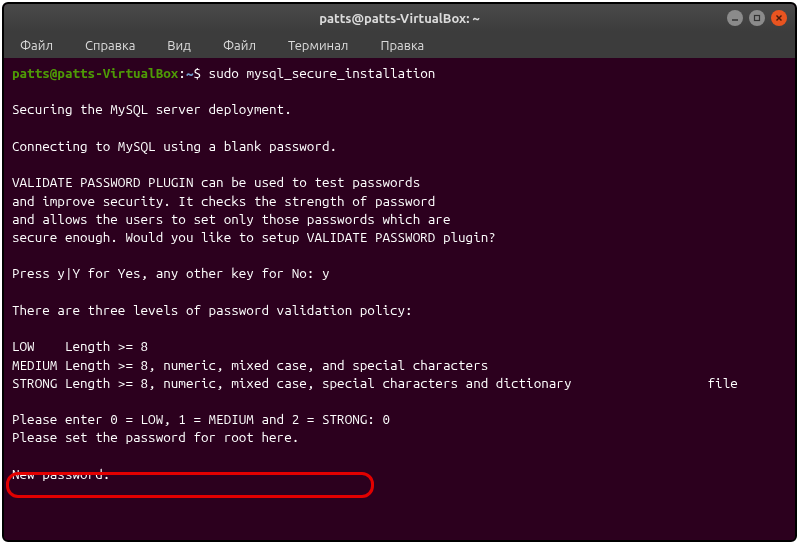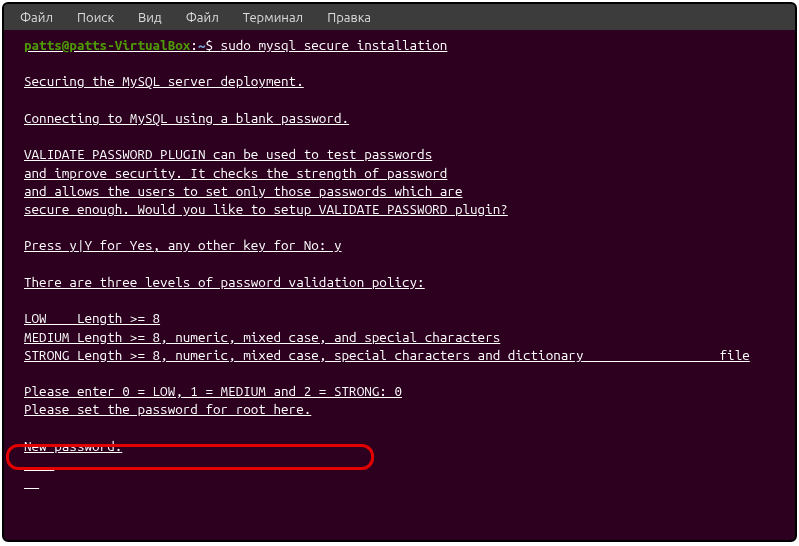--- a/index.html
+++ b/index.html
@@ -57,62 +57,82 @@
     }
     .btn-min { background: #8b8b8b; }
     .btn-max { background: #8b8b8b; }
     .btn-close { background: #e95420; }
     .menubar {
       background: #3c3c3c;
       height: 26px;
       display: flex;
       align-items: center;
       padding: 0 8px;
-      gap: 8px;
+      gap: 16px;
     }
     .menu-item {
       color: #dcdcdc;
       font-family: "Ubuntu", sans-serif;
       font-size: 13px;
       padding: 3px 8px;
       cursor: pointer;
     }
     .terminal-body {
       background: #2c001e;
-      padding: 6px 20px;
+      padding: 6px 8px;
       font-family: "Ubuntu Mono", "DejaVu Sans Mono", monospace;
       font-size: 13.5px;
       line-height: 1.35;
       color: #ffffff;
       white-space: pre-wrap;
       height: calc(100% - 54px);
       position: relative;
-      text-decoration: underline;
     }
     .prompt-user { color: #4e9a06; font-weight: bold; }
     .prompt-colon { color: #ffffff; }
     .prompt-path { color: #729fcf; font-weight: bold; }
     .prompt-dollar { color: #ffffff; }
     .cmd { color: #ffffff; }
     .output { color: #ffffff; }
     .highlight-box {
       position: absolute;
       border: 3px solid #e20000;
       border-radius: 12px;
       pointer-events: none;
     }
   </style>
 </head>
 <body>
 
 <div class="outer-border">
+  <div class="titlebar">
+    <span class="titlebar-title">patts@patts-VirtualBox: ~</span>
+    <div class="window-controls">
+      <div class="window-btn btn-min">
+        <svg width="8" height="8" viewBox="0 0 8 8">
+            <line x1="1" y1="6" x2="7" y2="6" stroke="#333" stroke-width="1.5"></line>
+          </svg>
+      </div>
+      <div class="window-btn btn-max">
+        <svg width="8" height="8" viewBox="0 0 8 8">
+            <rect x="1.5" y="1.5" width="5" height="5" fill="none" stroke="#333" stroke-width="1.2"></rect>
+          </svg>
+      </div>
+      <div class="window-btn btn-close">
+        <svg width="8" height="8" viewBox="0 0 8 8">
+            <line x1="1.5" y1="1.5" x2="6.5" y2="6.5" stroke="#4a1a0a" stroke-width="1.5"></line>
+            <line x1="6.5" y1="1.5" x2="1.5" y2="6.5" stroke="#4a1a0a" stroke-width="1.5"></line>
+          </svg>
+      </div>
+    </div>
+  </div>
 
   <div class="menubar">
     <span class="menu-item">Файл</span>
-    <span class="menu-item">Поиск</span>
+    <span class="menu-item">Справка</span>
     <span class="menu-item">Вид</span>
     <span class="menu-item">Файл</span>
     <span class="menu-item">Терминал</span>
     <span class="menu-item">Правка</span>
   </div>
 
   <div class="terminal-body"><span class="prompt-user">patts@patts-VirtualBox</span><span class="prompt-colon">:</span><span class="prompt-path">~</span><span class="prompt-dollar">$</span> <span class="cmd">sudo mysql_secure_installation</span>
 <span class="output" id="terminal-output">
 Securing the MySQL server deployment.
 

